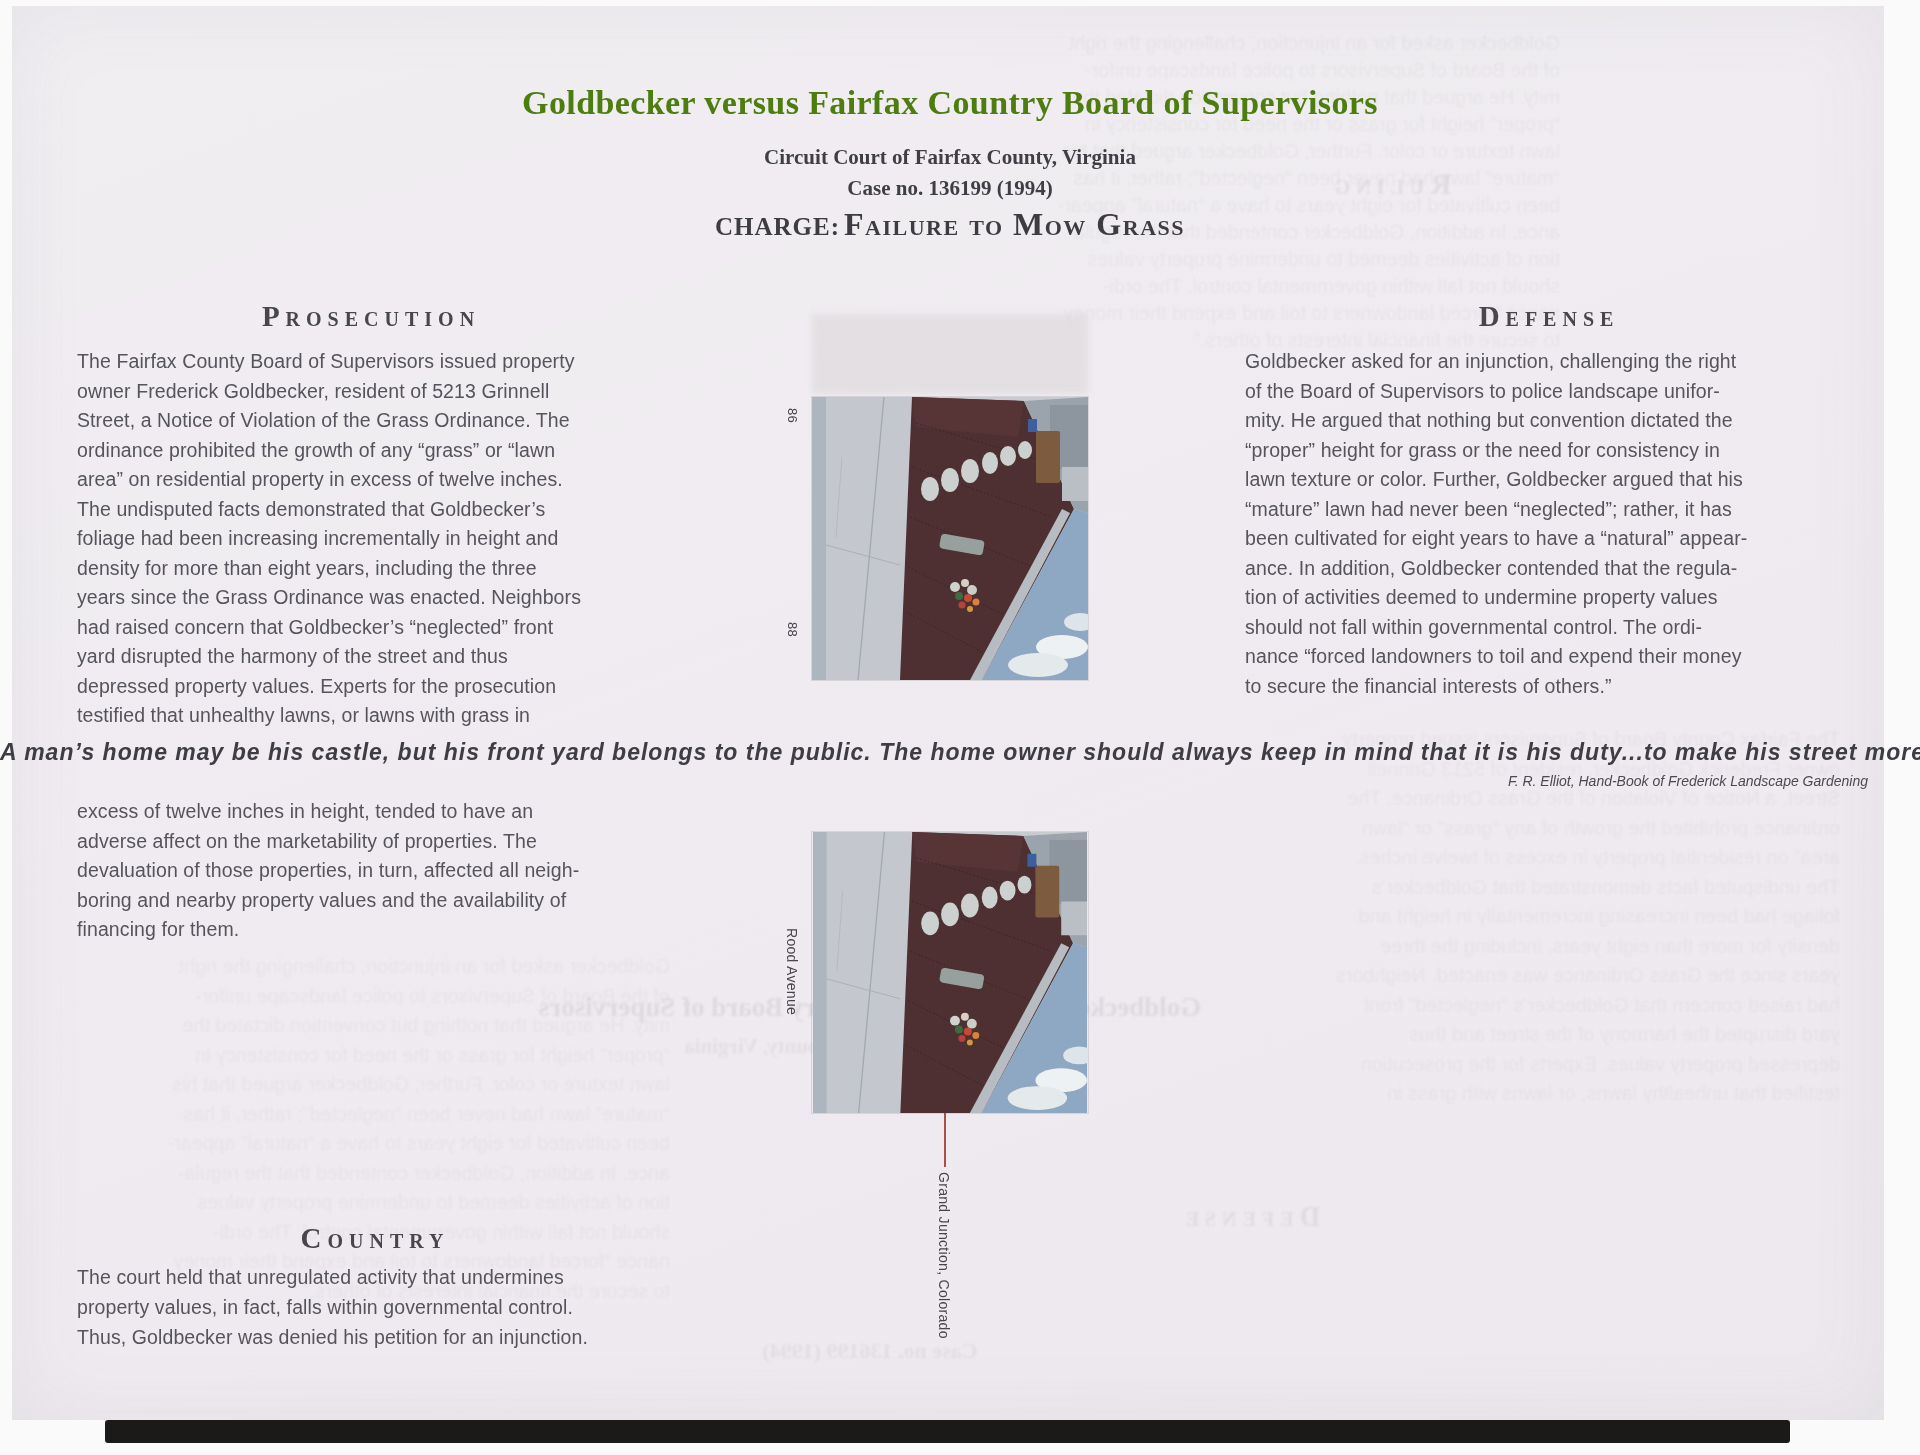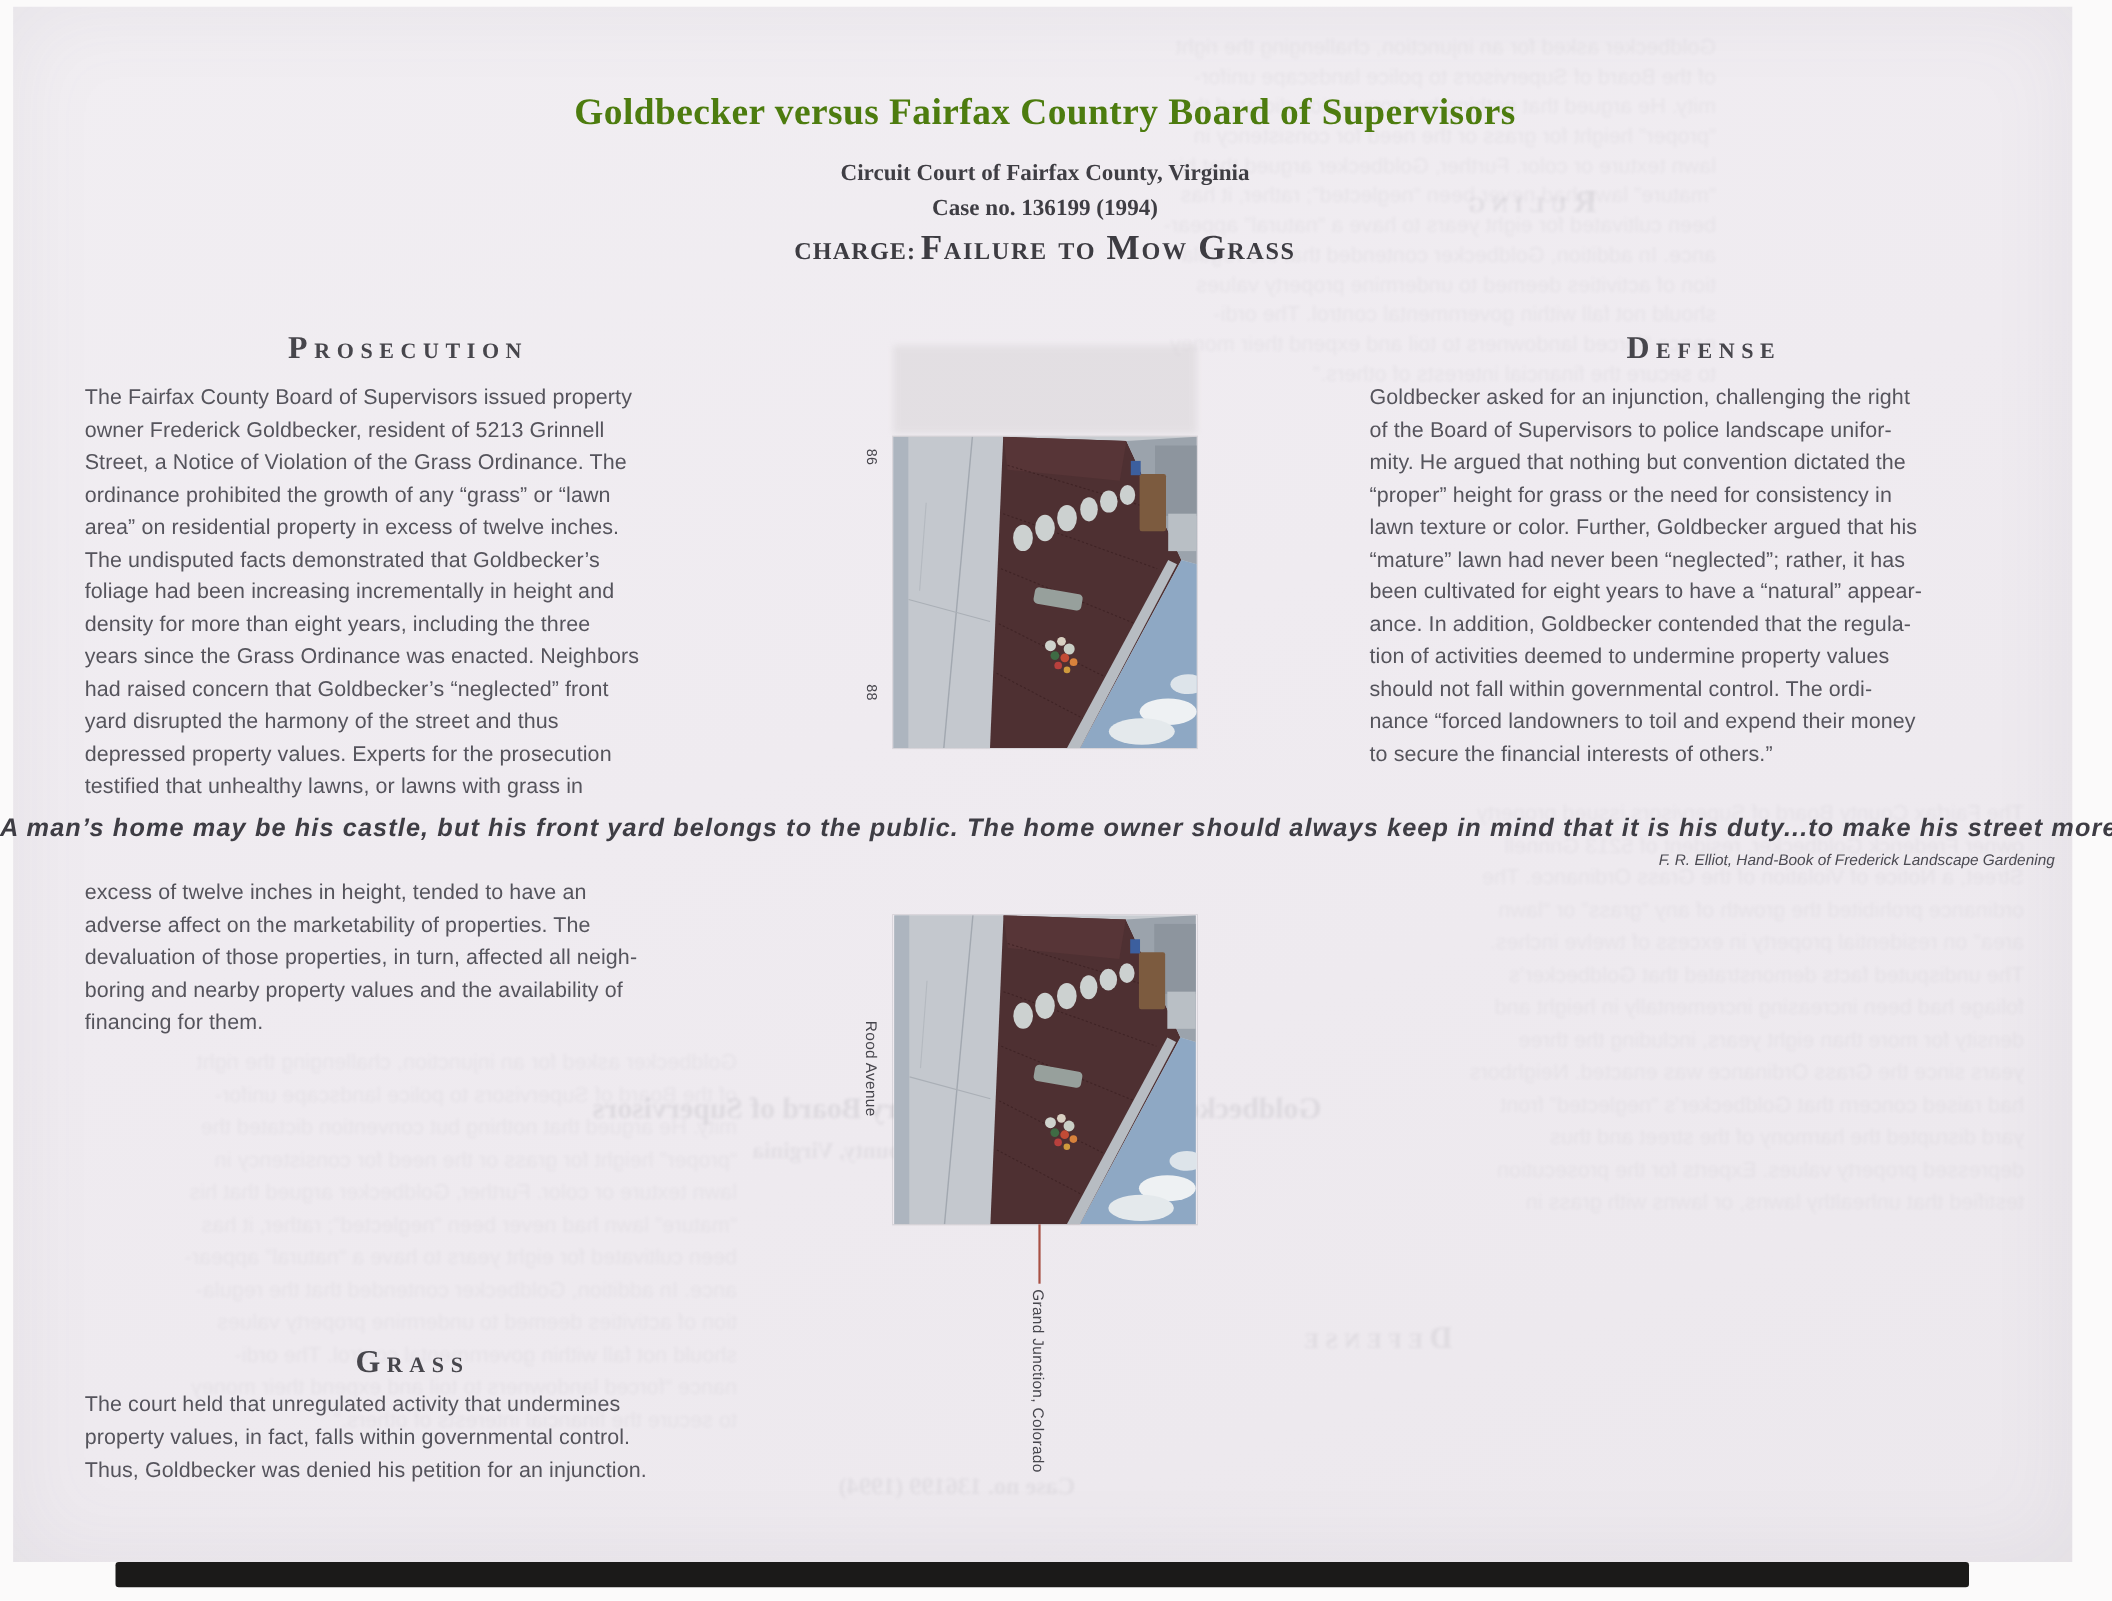--- a/index.html
+++ b/index.html
@@ -9,21 +9,21 @@
         background:linear-gradient(160deg,#f1eef2 0%,#efebf0 45%,#ece8ed 100%);
         box-shadow:inset 0 0 80px rgba(120,110,130,0.08);}
   .abs{position:absolute;}
   .serif{font-family:"Liberation Serif",serif;}
   .preline{white-space:pre-line;}
   .center{text-align:center;}
   .page-title{left:0;top:84px;width:1900px;font-size:34px;font-weight:bold;color:#4d7c0f;letter-spacing:0.4px;}
   .page-subtitle{left:0;top:145px;width:1900px;font-size:21px;font-weight:bold;color:#3f3e44;}
   .case-no{left:0;top:176px;width:1900px;font-size:21px;font-weight:bold;color:#3f3e44;}
   .charge{left:0;top:206px;width:1900px;color:#3d3c42;}
-  .charge .lbl{font-size:22px;font-weight:bold;letter-spacing:1px;}
+  .charge .lbl{font-size:25px;font-weight:bold;letter-spacing:1px;}
   .charge .val{font-size:32px;font-weight:bold;font-variant:small-caps;letter-spacing:1.5px;}
   .col-heading{font-size:29px;font-weight:600;font-variant:small-caps;letter-spacing:6px;color:#47464c;text-align:center;}
   .body-text{font-size:19.5px;line-height:29.5px;letter-spacing:0.1px;color:#55545c;}
   .pull-quote{left:0;top:739px;width:1920px;text-align:center;white-space:nowrap;
               font-style:italic;font-weight:bold;font-size:23px;letter-spacing:1px;color:#3e3d44;}
   .attribution{top:773px;right:52px;font-style:italic;font-size:14px;color:#4b4a52;}
   .rot90{transform:rotate(90deg);transform-origin:0 0;white-space:nowrap;}
   .fig-label{font-size:14px;letter-spacing:0.3px;color:#46454c;}
   .leader{width:2px;background:#a85044;}
   .photo{display:block;box-shadow:0 0 0 1px rgba(90,85,95,0.15);}
@@ -122,21 +122,21 @@
   <div class="abs attribution">
     <span>F. R. Elliot, </span><span>Hand-Book of Frederick Landscape Gardening</span>
   </div>
 
   <div class="abs body-text preline" style="left:77px;top:797px;width:610px;">excess of twelve inches in height, tended to have an
 adverse affect on the marketability of properties. The
 devaluation of those properties, in turn, affected all neigh-
 boring and nearby property values and the availability of
 financing for them.</div>
 
-  <div class="abs serif col-heading" style="left:75px;top:1222px;width:600px;">Grass</div>
+  <div class="abs serif col-heading" style="left:75px;top:1222px;width:600px;">Country</div>
   <div class="abs body-text preline" style="left:77px;top:1262px;width:620px;line-height:30px;">The court held that unregulated activity that undermines
 property values, in fact, falls within governmental control.
 Thus, Goldbecker was denied his petition for an injunction.</div>
 
   <div class="abs" style="left:812px;top:397px;">
     <svg class="photo" width="276" height="283" viewBox="0 0 276 283">
       <rect width="276" height="283" fill="#c8ccd1"></rect>
       <rect x="0" width="14" height="283" fill="#adb5bf"></rect>
       <polygon points="14,0 100,0 88,283 14,283" fill="#c4c8ce"></polygon>
       <line x1="72" y1="0" x2="46" y2="283" stroke="#a2a8b0" stroke-width="1.3"></line>

